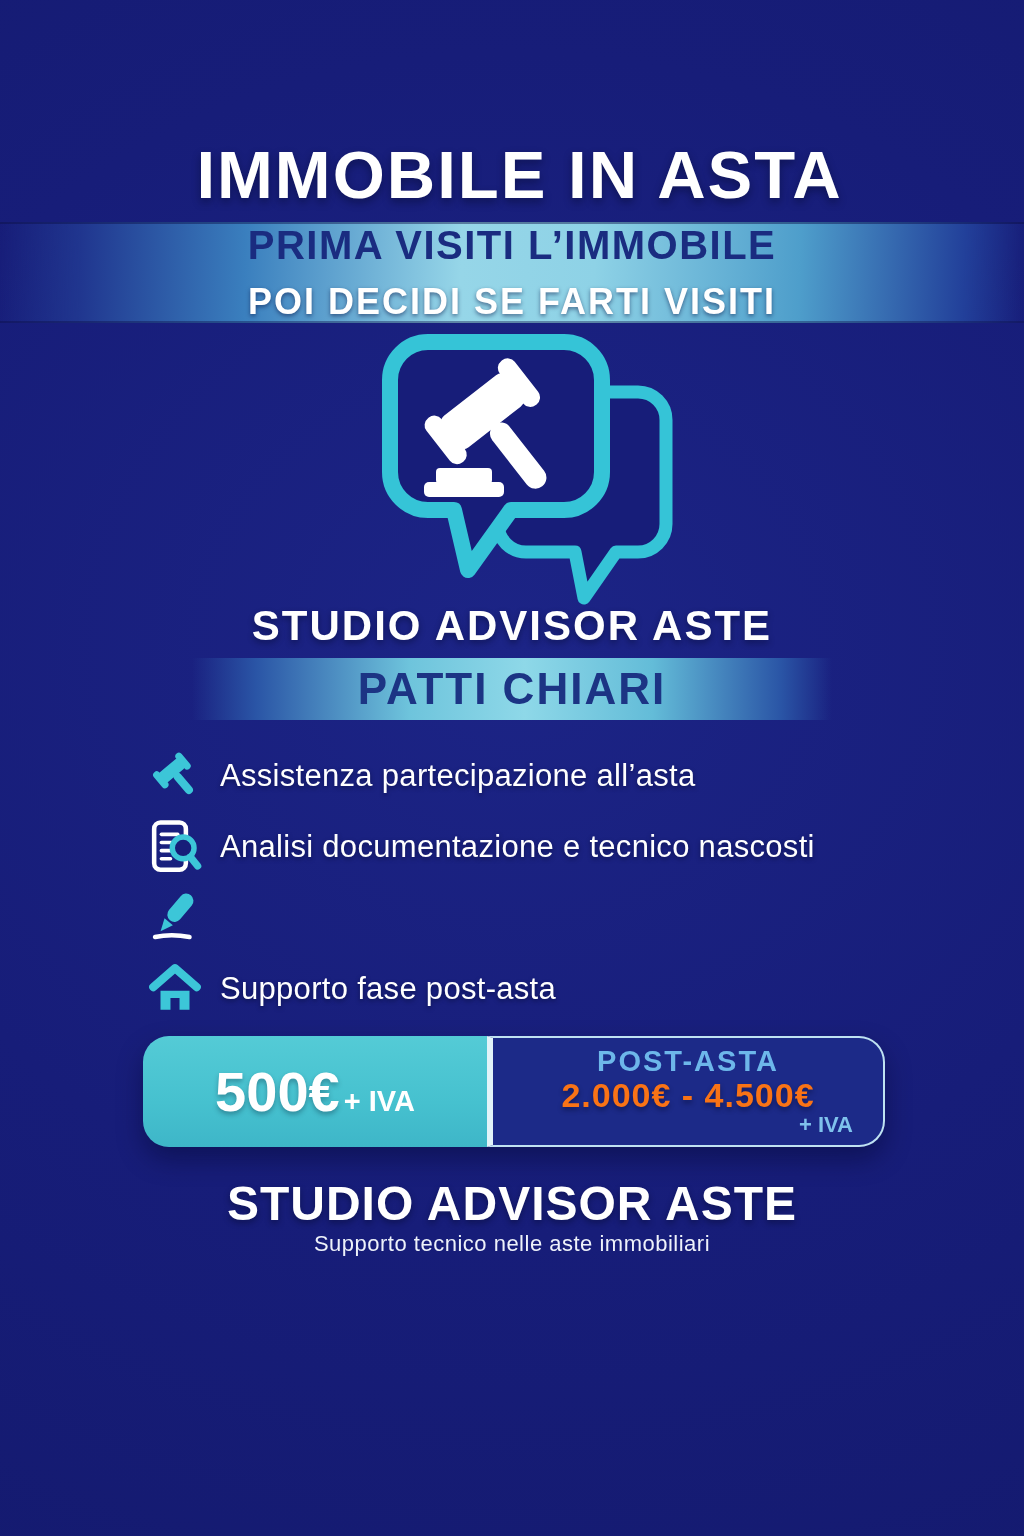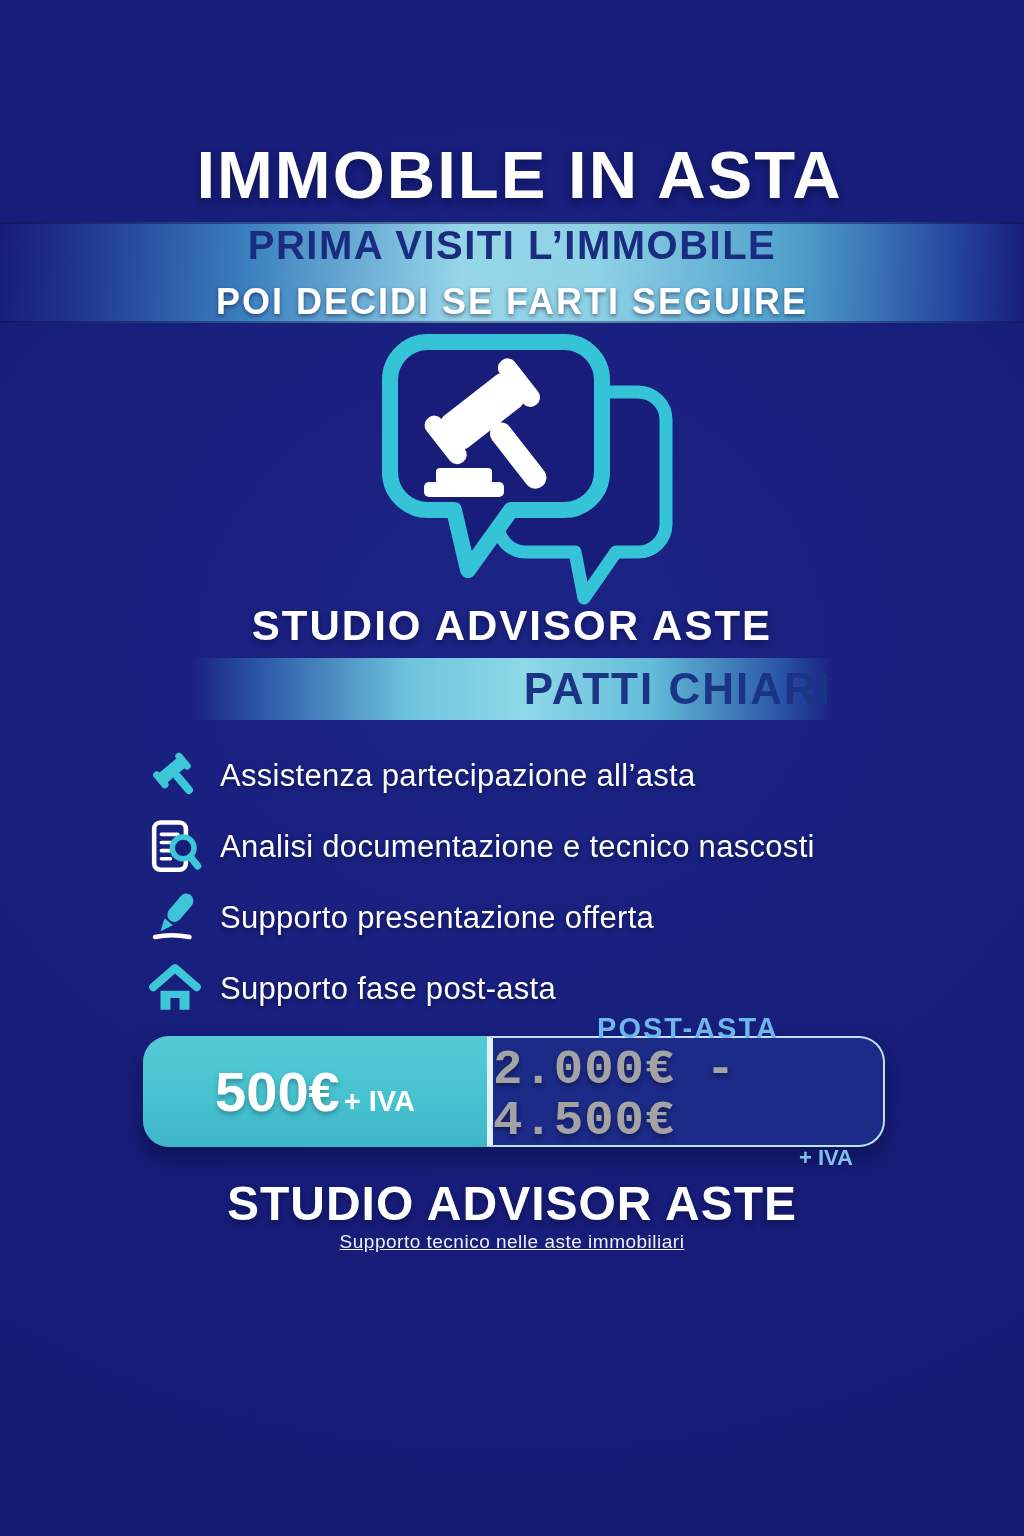--- a/index.html
+++ b/index.html
@@ -45,21 +45,21 @@
     position:absolute;top:602px;left:0;right:0;text-align:center;
     color:#ffffff;font-size:42px;font-weight:800;letter-spacing:2px;
     text-shadow:0 3px 6px rgba(4,8,40,.45);
   }
   
   .ribbon{
     position:absolute;top:658px;left:192px;width:640px;height:62px;
     background:linear-gradient(90deg,
       rgba(23,29,121,0) 0%, #2a55a6 10%, #6ec4dc 34%,
       #8ed8e8 52%, #63bcd8 72%, #2a55a6 92%, rgba(23,29,121,0) 100%);
-    display:flex;align-items:center;justify-content:flex-end;
+    display:flex;align-items:center;justify-content:center;
   }
   .ribbon-text{
     color:#1c3484;font-size:44px;font-weight:800;letter-spacing:2px;
   }
   
   .services{
     position:absolute;top:740px;left:146px;right:60px;
     list-style:none;margin:0;padding:0;
   }
   .service{
@@ -90,45 +90,45 @@
     text-shadow:0 3px 5px rgba(10,40,60,.35);}
   .pl-vat{color:#ffffff;font-size:29px;font-weight:700;}
   .price-right{
     flex:1;background:#1c2a88;
     border:2px solid #bfe2f2;border-left:6px solid #e2f3f9;
     border-radius:0 26px 26px 0;
     display:flex;flex-direction:column;align-items:center;justify-content:center;
     padding:4px 0;box-sizing:border-box;
   }
   .pr-label{color:#6db7ea;font-size:29px;font-weight:800;letter-spacing:2px;}
-  .pr-amount{color:#a3a3a3;font-size:49px;font-weight:800;line-height:1.05;
-    letter-spacing:1px;text-shadow:0 3px 5px rgba(4,8,40,.45);font-family:Liberation Mono, monospace;}
+  .pr-amount{color:#f97316;font-size:34px;font-weight:800;line-height:1.05;
+    letter-spacing:1px;text-shadow:0 3px 5px rgba(4,8,40,.45);}
   .pr-vat{color:#7fc2ec;font-size:22px;font-weight:700;align-self:flex-end;
     margin-right:30px;margin-top:-2px;}
   
   .f-name{
     position:absolute;top:1176px;left:0;right:0;text-align:center;
     color:#ffffff;font-size:48px;font-weight:800;letter-spacing:1px;
     text-shadow:0 3px 6px rgba(4,8,40,.45);
   }
   .f-tagline{
     position:absolute;top:1231px;left:0;right:0;text-align:center;
-    color:#eef2fa;font-size:19px;font-weight:400;letter-spacing:.5px;text-decoration:underline;
+    color:#eef2fa;font-size:22px;font-weight:400;letter-spacing:.5px;
   }
 </style>
 </head>
 <body>
 
 <div class="poster">
 
   <h1 class="title">IMMOBILE IN ASTA</h1>
 
   <div class="top-band">
     <div class="band-line1">PRIMA VISITI L’IMMOBILE</div>
-    <div class="band-line2">POI DECIDI SE FARTI SEGUIRE</div>
+    <div class="band-line2">POI DECIDI SE FARTI VISITI</div>
   </div>
 
   <div class="logo">
     <svg viewBox="0 0 300 285" xmlns="http://www.w3.org/2000/svg">
 
       <path d="M150 64 H262 A28 28 0 0 1 290 92 V196 A28 28 0 0 1 262 224 H240 L208 270 L199 224 H150 A28 28 0 0 1 122 196 V92 A28 28 0 0 1 150 64 Z" fill="#171d79" stroke="#35c4d7" stroke-width="13" stroke-linejoin="round"></path>
 
       <path d="M52 14 H188 A38 38 0 0 1 226 52 V144 A38 38 0 0 1 188 182 H135 L92 242 L78 182 H52 A38 38 0 0 1 14 144 V52 A38 38 0 0 1 52 14 Z" fill="#171d79" stroke="#35c4d7" stroke-width="16" stroke-linejoin="round"></path>
 
       <g fill="#ffffff" transform="rotate(-38 110 88)">
@@ -179,21 +179,20 @@
     <li class="service">
       <span class="s-icon">
         <svg viewBox="0 0 64 64">
           <g fill="#3cc6d8" transform="rotate(40 36 23)">
             <rect x="28" y="2" width="16" height="36" rx="8"></rect>
             <polygon points="30,40 42,40 36,54"></polygon>
           </g>
           <path d="M10 53 Q28 49 48 53" stroke="#ffffff" stroke-width="5" fill="none" stroke-linecap="round"></path>
         </svg>
       </span>
-      <span class="s-label">Supporto presentazione offerta</span>
     </li>
     <li class="service">
       <span class="s-icon">
         <svg viewBox="0 0 64 64">
           <path d="M8 30 L32 9 L56 30" fill="none" stroke="#3cc6d8" stroke-width="9" stroke-linecap="round" stroke-linejoin="round"></path>
           <path d="M16 34 v21 h11 v-13 h10 v13 h11 v-21 z" fill="#3cc6d8"></path>
         </svg>
       </span>
       <span class="s-label">Supporto fase post-asta</span>
     </li>

